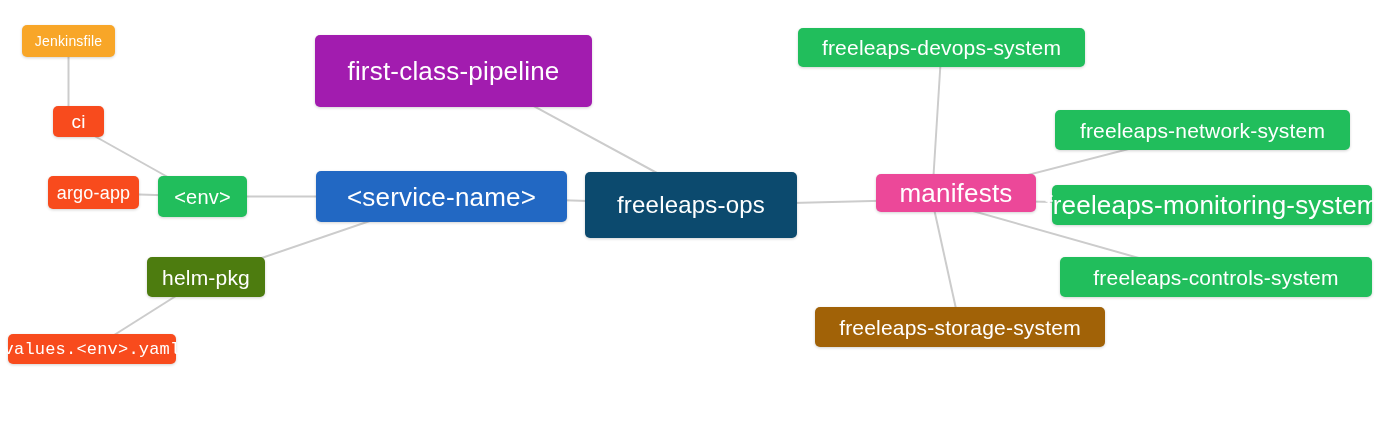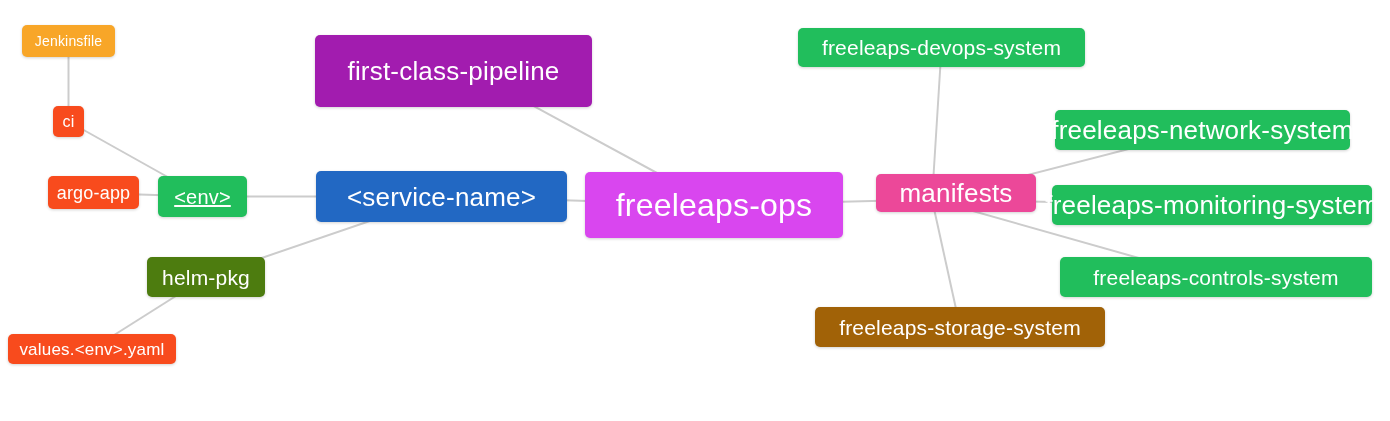--- a/index.html
+++ b/index.html
@@ -54,28 +54,28 @@
       <line x1="441.5" y1="196.5" x2="716" y2="205" stroke="#cccccc" stroke-width="2"></line>
       <line x1="716" y1="205" x2="932" y2="199.5" stroke="#cccccc" stroke-width="2"></line>
       <line x1="932" y1="199.5" x2="941.5" y2="47.5" stroke="#cccccc" stroke-width="2"></line>
       <line x1="932" y1="199.5" x2="1202.5" y2="130" stroke="#cccccc" stroke-width="2"></line>
       <line x1="932" y1="199.5" x2="1212" y2="205" stroke="#cccccc" stroke-width="2"></line>
       <line x1="932" y1="199.5" x2="1206" y2="277" stroke="#cccccc" stroke-width="2"></line>
       <line x1="932" y1="199.5" x2="960" y2="327" stroke="#cccccc" stroke-width="2"></line>
     </svg>
   <div id="nodes">
       <div class="node" style="left: 22px; top: 25px; width: 93px; height: 32px; background: rgb(248, 166, 40); color: rgb(255, 255, 255); font-size: 14px;">Jenkinsfile</div>
-      <div class="node" style="left: 53px; top: 106px; width: 31px; height: 31px; background: rgb(248, 75, 29); color: rgb(255, 255, 255); font-size: 16px;">ci</div>
+      <div class="node" style="left: 53px; top: 106px; width: 51px; height: 31px; background: rgb(248, 75, 29); color: rgb(255, 255, 255); font-size: 19px;">ci</div>
       <div class="node" style="left: 48px; top: 176px; width: 91px; height: 33px; background: rgb(248, 75, 29); color: rgb(255, 255, 255); font-size: 18px;">argo-app</div>
-      <div class="node" style="left: 158px; top: 176px; width: 89px; height: 41px; background: rgb(33, 190, 92); color: rgb(255, 255, 255); font-size: 20px; text-decoration: underline;">&lt;env&gt;</div>
+      <div class="node" style="left: 158px; top: 176px; width: 89px; height: 41px; background: rgb(33, 190, 92); color: rgb(255, 255, 255); font-size: 20px;">&lt;env&gt;</div>
       <div class="node" style="left: 147px; top: 257px; width: 118px; height: 40px; background: #4d7c0f; color: rgb(255, 255, 255); font-size: 21px;">helm-pkg</div>
-      <div class="node" style="left: 8px; top: 334px; width: 168px; height: 30px; background: rgb(248, 75, 29); color: rgb(255, 255, 255); font-size: 17px;">values.&lt;env&gt;.yaml</div>
+      <div class="node" style="left: 8px; top: 334px; width: 168px; height: 30px; background: rgb(248, 75, 29); color: rgb(255, 255, 255); font-size: 17px; font-family: Liberation Mono, monospace;">values.&lt;env&gt;.yaml</div>
       <div class="node" style="left: 315px; top: 35px; width: 277px; height: 72px; background: #a21caf; color: rgb(255, 255, 255); font-size: 26px;">first-class-pipeline</div>
       <div class="node" style="left: 316px; top: 171px; width: 251px; height: 51px; background: rgb(34, 104, 195); color: rgb(255, 255, 255); font-size: 26px;">&lt;service-name&gt;</div>
-      <div class="node" style="left: 585px; top: 172px; width: 258px; height: 66px; background: #d946ef; color: rgb(255, 255, 255); font-size: 32px;">freeleaps-ops</div>
+      <div class="node" style="left: 585px; top: 172px; width: 212px; height: 66px; background: #0c4a6e; color: rgb(255, 255, 255); font-size: 24px;">freeleaps-ops</div>
       <div class="node" style="left: 876px; top: 174px; width: 160px; height: 38px; background: #ec4899; color: rgb(255, 255, 255); font-size: 26px;">manifests</div>
       <div class="node" style="left: 798px; top: 28px; width: 287px; height: 39px; background: rgb(33, 190, 92); color: rgb(255, 255, 255); font-size: 21px;">freeleaps-devops-system</div>
-      <div class="node" style="left: 1055px; top: 110px; width: 295px; height: 40px; background: rgb(33, 190, 92); color: rgb(255, 255, 255); font-size: 26px;">freeleaps-network-system</div>
+      <div class="node" style="left: 1055px; top: 110px; width: 295px; height: 40px; background: rgb(33, 190, 92); color: rgb(255, 255, 255); font-size: 21px;">freeleaps-network-system</div>
       <div class="node" style="left: 1052px; top: 185px; width: 320px; height: 40px; background: rgb(33, 190, 92); color: rgb(255, 255, 255); font-size: 26px;">freeleaps-monitoring-system</div>
       <div class="node" style="left: 1060px; top: 257px; width: 312px; height: 40px; background: rgb(33, 190, 92); color: rgb(255, 255, 255); font-size: 21px;">freeleaps-controls-system</div>
       <div class="node" style="left: 815px; top: 307px; width: 290px; height: 40px; background: #a16207; color: rgb(255, 255, 255); font-size: 21px;">freeleaps-storage-system</div>
     </div>
 </div>
 
 </body></html>

